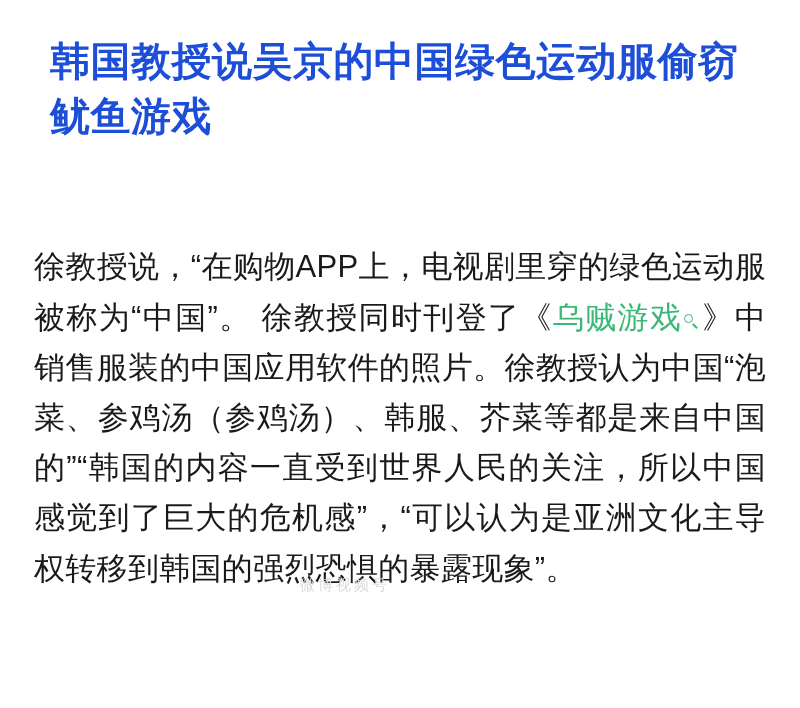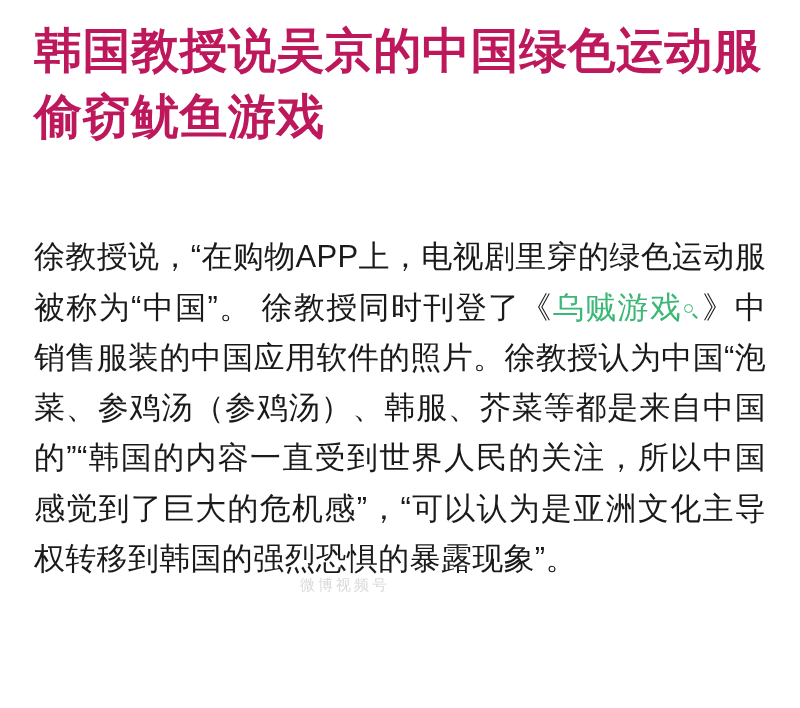--- a/index.html
+++ b/index.html
@@ -17,25 +17,25 @@
     position: relative;
     width: 800px;
     height: 708px;
     box-sizing: border-box;
     padding: 18px 34px 0 34px;
     background: #ffffff;
   }
   .article-title {
     font-family: "Liberation Sans", sans-serif;
     font-weight: bold;
-    font-size: 48px;
+    font-size: 40px;
     line-height: 1.38;
-    color: #be185d;
+    color: #1d4ed8;
     letter-spacing: 0.5px;
-    margin: 0;
+    margin: 16px;
     padding: 0 0 0 0;
   }
   .spacer {
     height: 82px;
   }
   .article-body {
     font-family: "Liberation Sans", sans-serif;
     font-size: 31px;
     line-height: 1.62;
     color: #1a1a1a;

